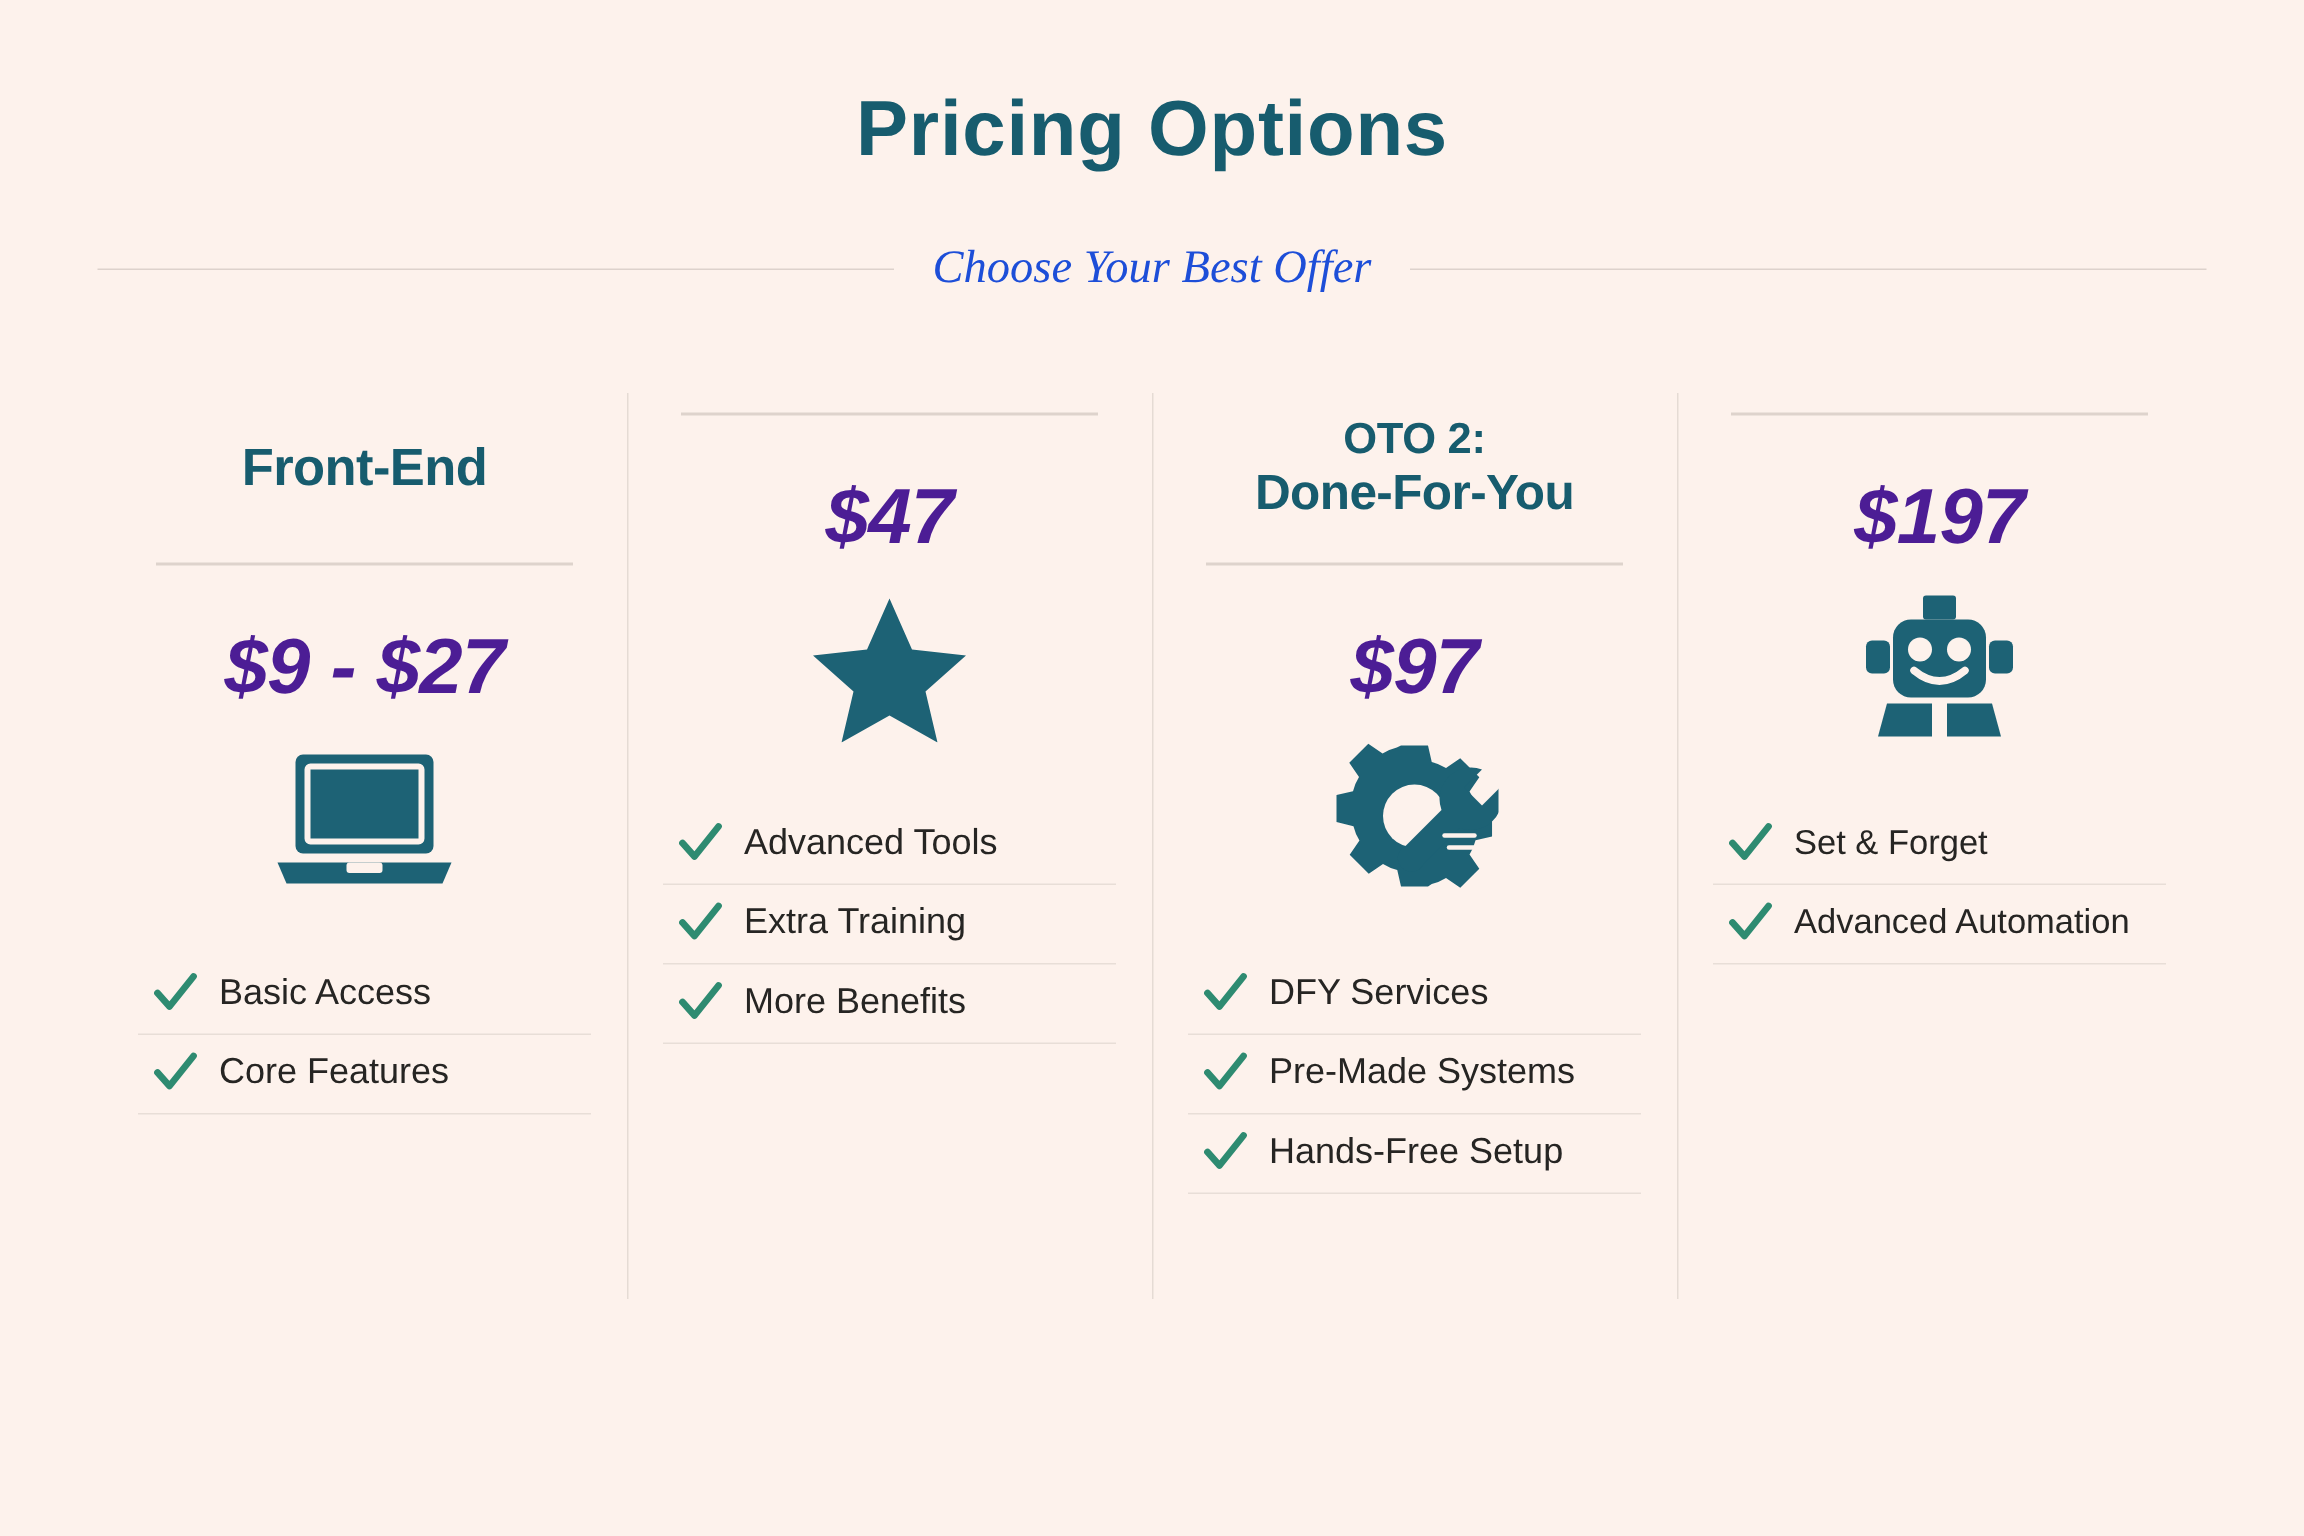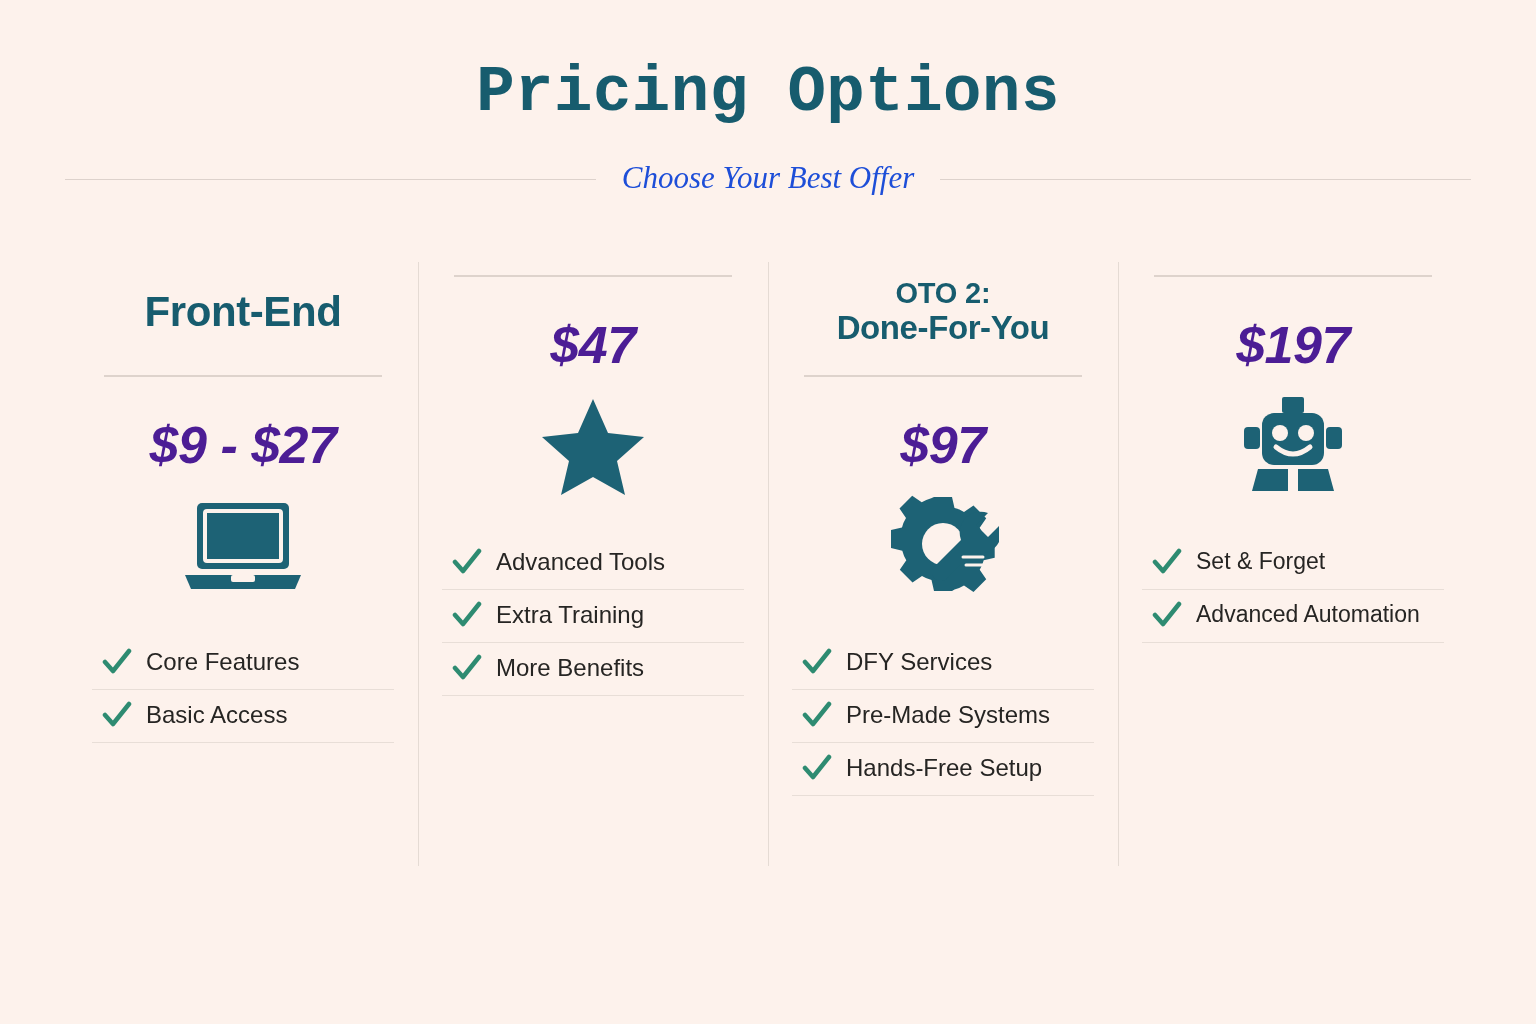--- a/index.html
+++ b/index.html
@@ -30,22 +30,22 @@
     width: 1536px;
     height: 250px;
   }
 
   .main-title {
     position: absolute;
     left: 0;
     top: 58px;
     width: 1536px;
     text-align: center;
-    font-family: Liberation Mono, monospace;
-    font-size: 64px;
+    font-family: Liberation Sans, sans-serif;
+    font-size: 52px;
     font-weight: 700;
     color: #175c6e;
     letter-spacing: 0.5px;
     line-height: 1.1;
   }
 
   .subtitle-row {
     position: absolute;
     left: 65px;
     top: 158px;
@@ -114,21 +114,21 @@
   }
   .title-line1 {
     font-size: 29px;
     letter-spacing: -0.2px;
   }
   .title-line2 {
     font-size: 33px;
     letter-spacing: -0.4px;
   }
   .col-title.single .title-line2 {
-    font-size: 42px;
+    font-size: 35px;
   }
 
   .title-rule {
     margin: 13px 12px 0 12px;
     height: 2px;
     background: #ded3cc;
   }
 
   .price {
     margin-top: 42px;
@@ -212,27 +212,27 @@
           <path d="M6 78 L122 78 L116 92 L12 92 Z" fill="#1d6275"></path>
           <rect x="52" y="78" width="24" height="7" rx="2" fill="#fdf2ec"></rect>
         </svg>
       </div>
 
       <div class="features">
         <div class="feature">
           <svg class="check-icon" viewBox="0 0 30 30" aria-hidden="true">
             <path d="M3 15 L11 24 L27 4" fill="none" stroke="#2e8b71" stroke-width="4.5" stroke-linecap="round" stroke-linejoin="round"></path>
           </svg>
+          <span class="feature-label">Basic Access</span>
+        </div>
+        <div class="feature">
+          <svg class="check-icon" viewBox="0 0 30 30" aria-hidden="true">
+            <path d="M3 15 L11 24 L27 4" fill="none" stroke="#2e8b71" stroke-width="4.5" stroke-linecap="round" stroke-linejoin="round"></path>
+          </svg>
           <span class="feature-label">Core Features</span>
-        </div>
-        <div class="feature">
-          <svg class="check-icon" viewBox="0 0 30 30" aria-hidden="true">
-            <path d="M3 15 L11 24 L27 4" fill="none" stroke="#2e8b71" stroke-width="4.5" stroke-linecap="round" stroke-linejoin="round"></path>
-          </svg>
-          <span class="feature-label">Basic Access</span>
         </div>
       </div>
     </div>
 
     <div class="col col-2">
       <div class="title-rule"></div>
       <div class="price">$47</div>
 
       <div class="icon-wrap">
         <svg width="104" height="100" viewBox="0 0 104 100" aria-hidden="true">

